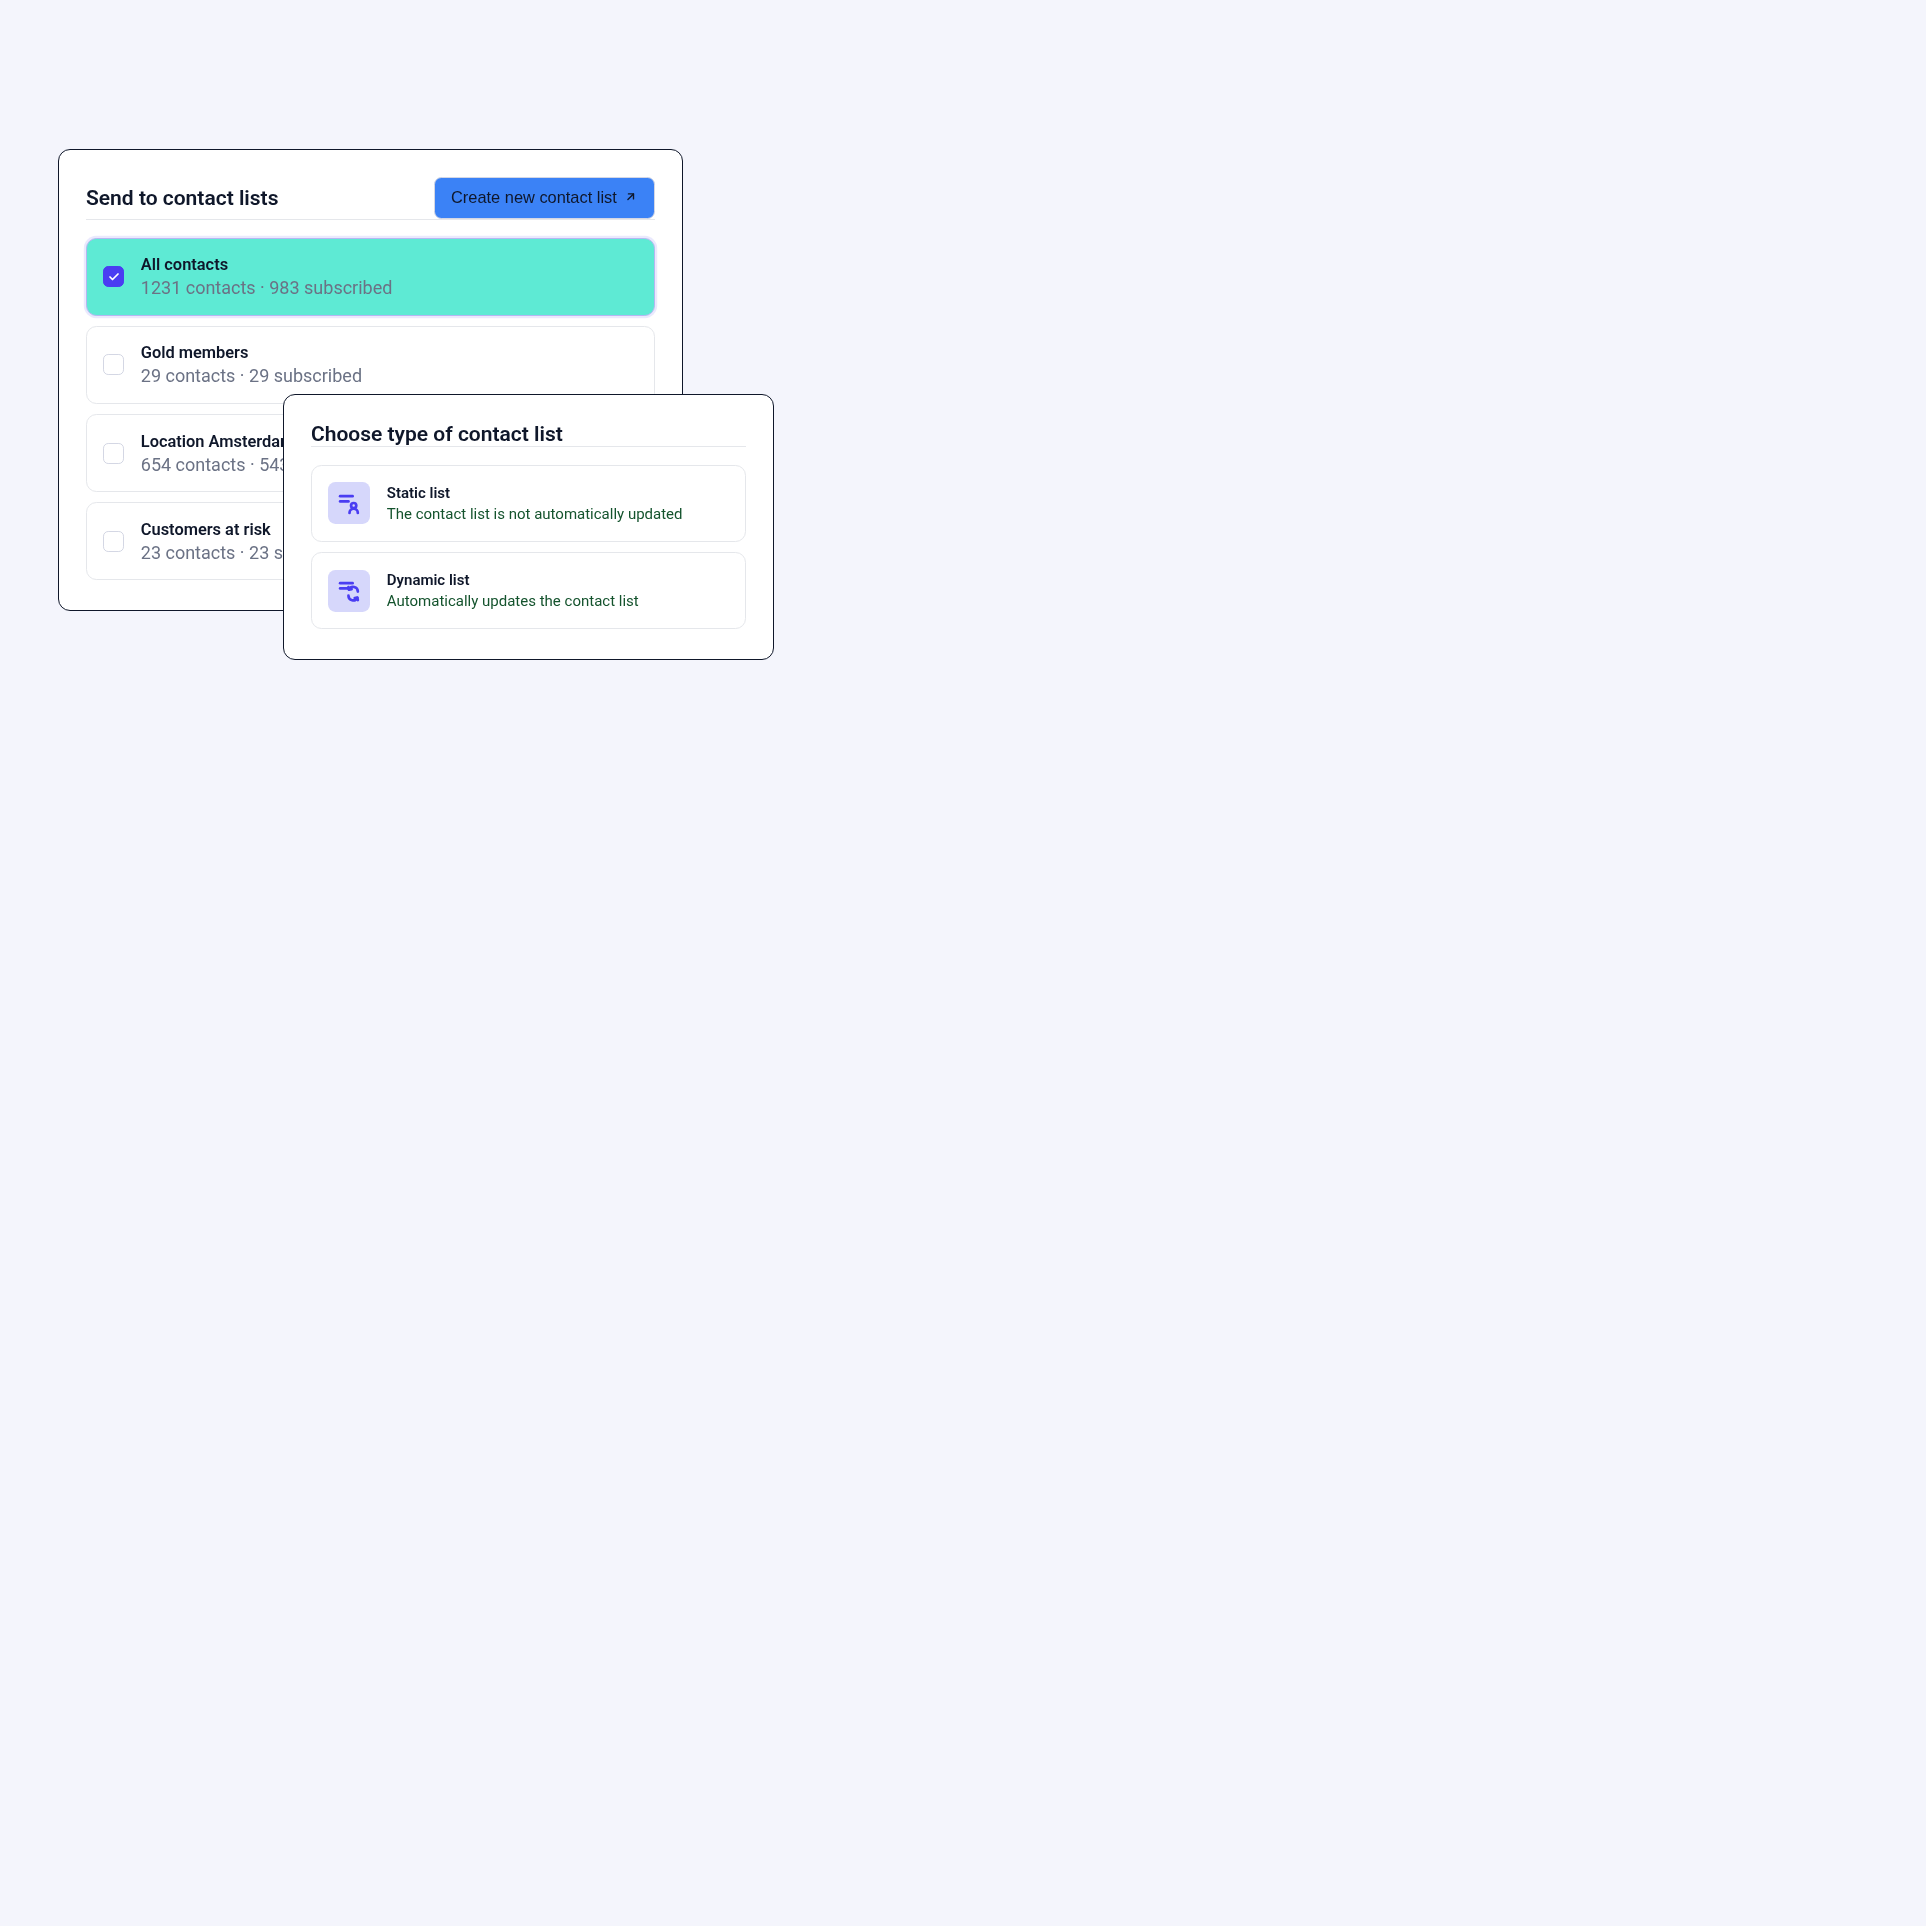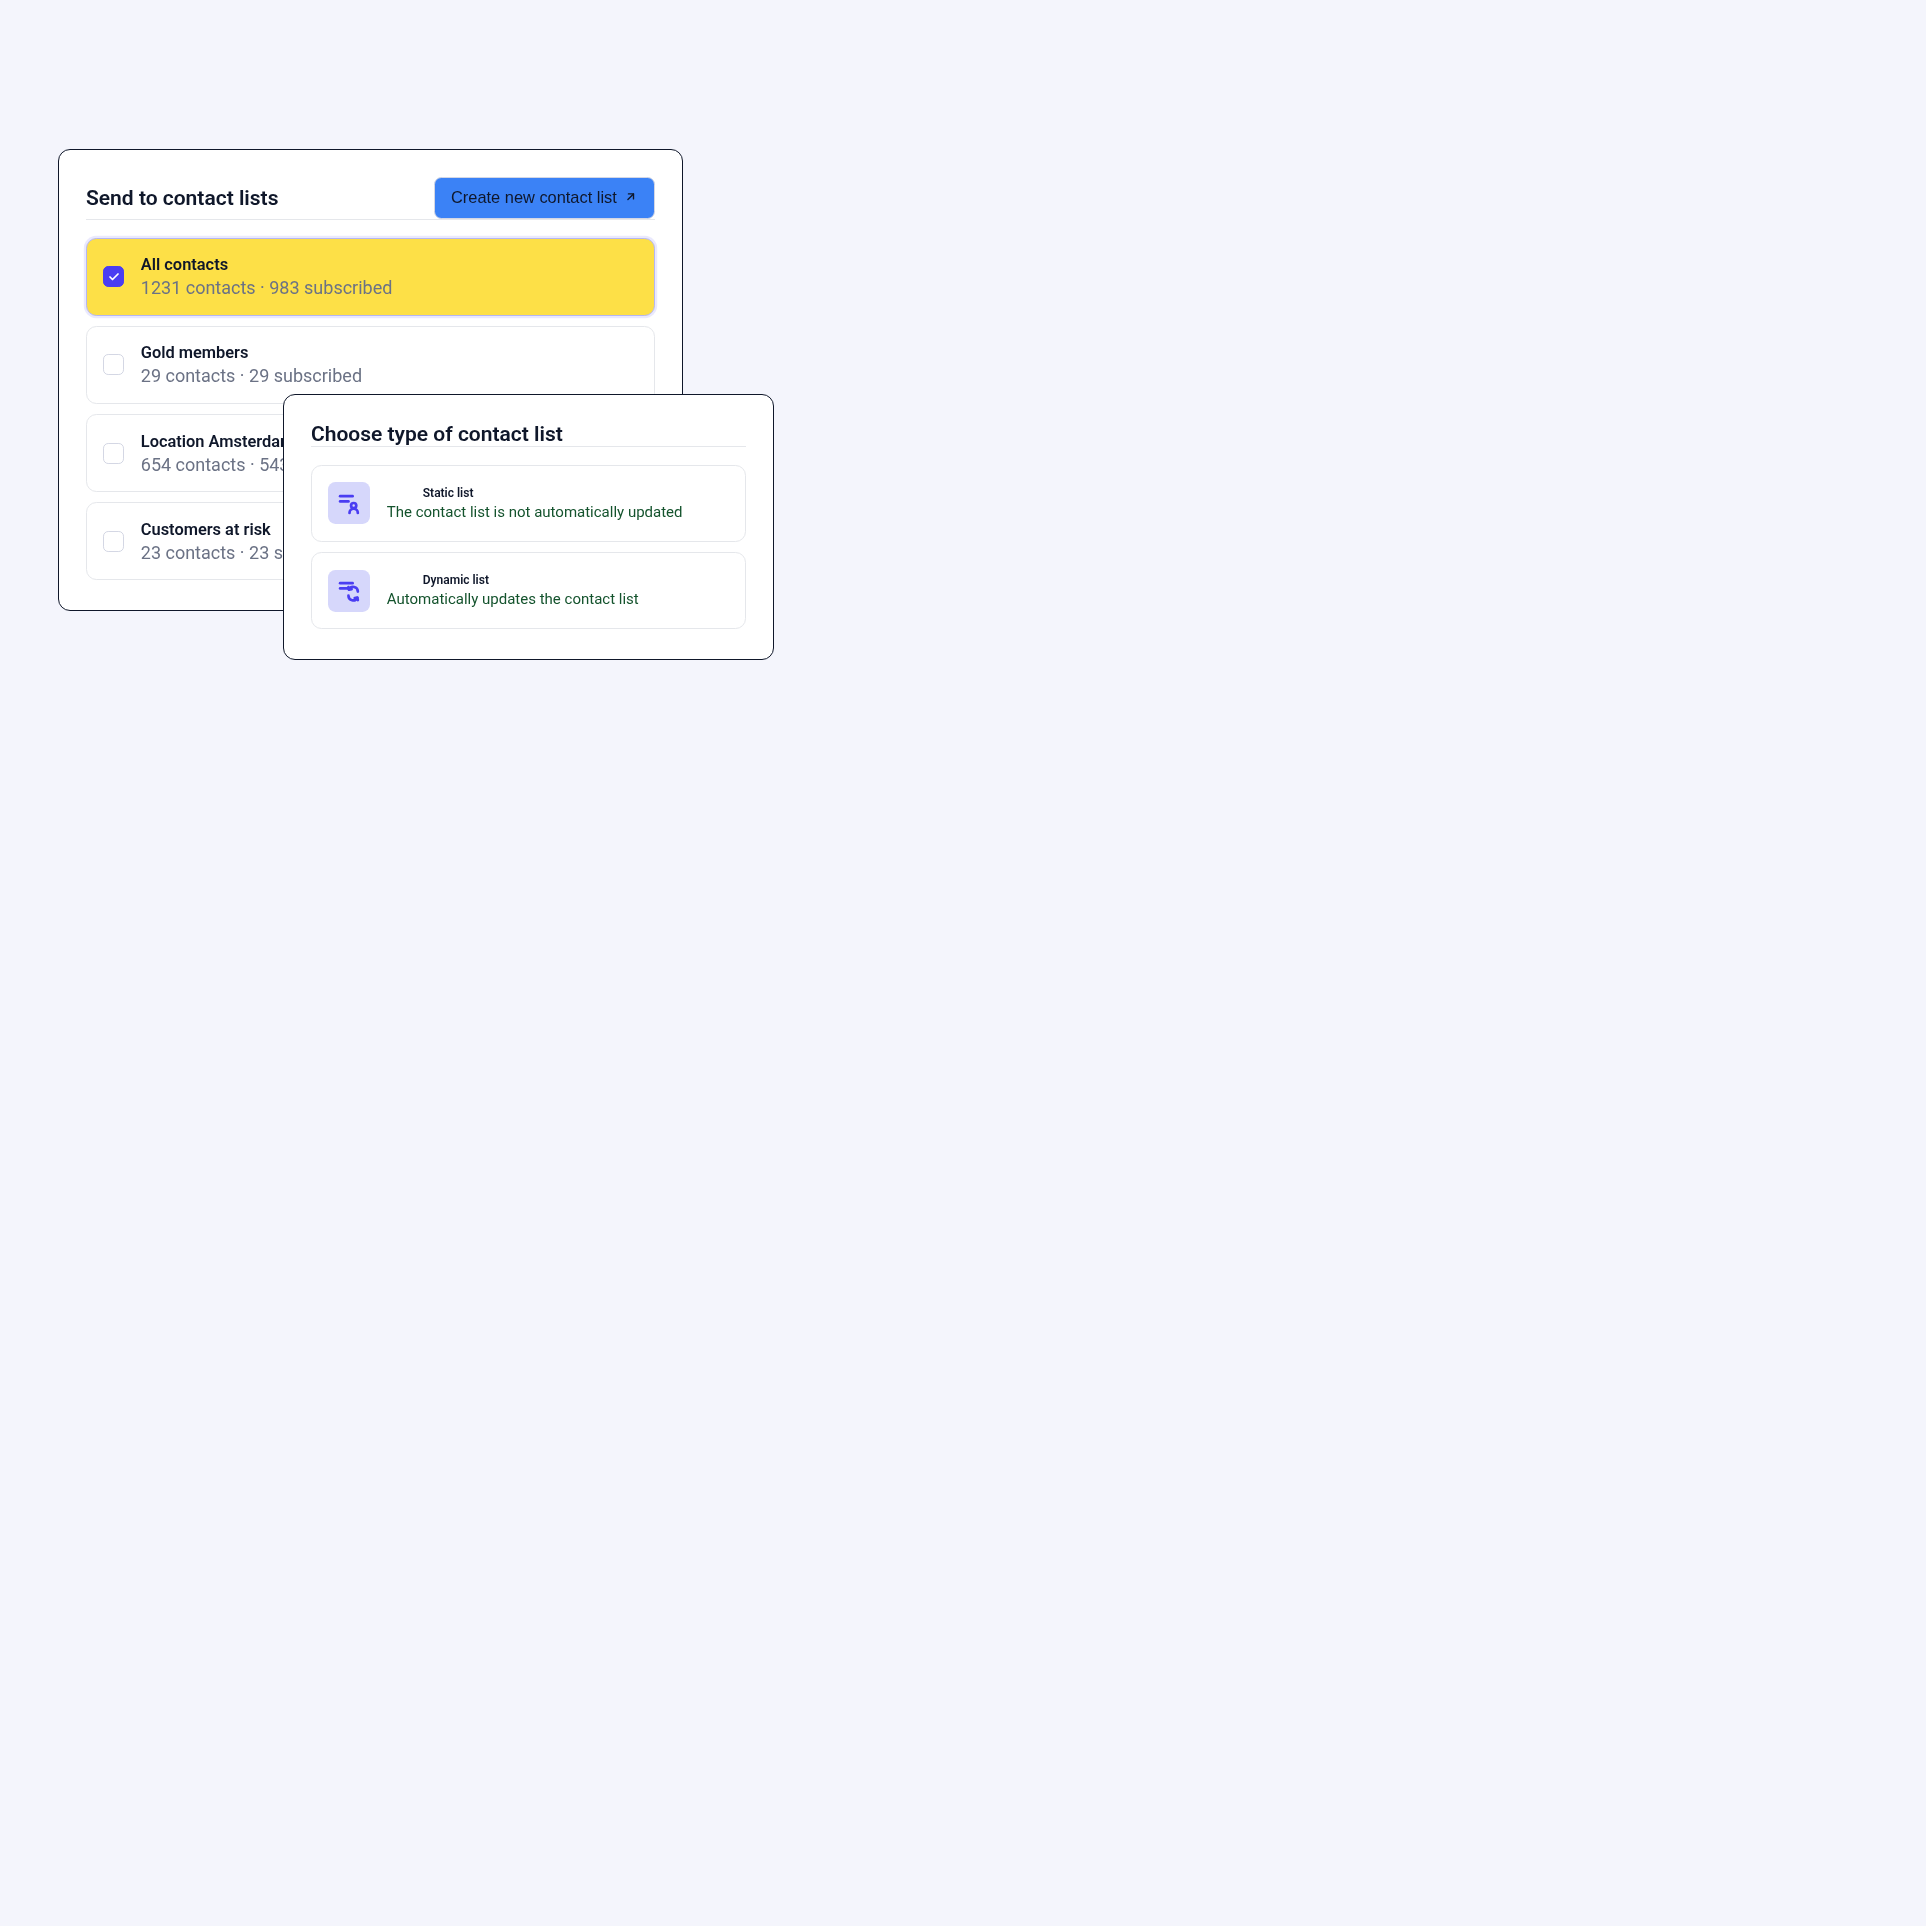--- a/index.html
+++ b/index.html
@@ -59,21 +59,21 @@
     display: flex;
     align-items: center;
     gap: 16.4px;
     border: 0.7px solid #e5e7eb;
     border-radius: 10.4px;
     padding: 16.4px 16.4px;
     background: #fff;
     cursor: pointer;
   }
   .list-item.selected {
-    background: #fde047;
+    background: #5eead4;
     border: 0.7px solid #b5b7f2;
     box-shadow: 0 0 0 2.2px rgba(84,76,242,0.12);
   }
   .checkbox {
     width: 21px;
     height: 21px;
     border-radius: 5.2px;
     border: 1.5px solid #d4d7e4;
     background: #fff;
     display: flex;
@@ -102,21 +102,21 @@
     width: 42px;
     height: 42px;
     border-radius: 7.4px;
     background: #d6d7fb;
     display: flex;
     align-items: center;
     justify-content: center;
     flex-shrink: 0;
   }
   .type-text { display: flex; flex-direction: column; gap: 3px; }
-  .type-title { font-size: 12px; font-weight: 600; color: #0f172a; margin-left: 36px; }
+  .type-title { font-size: 15px; font-weight: 600; color: #0f172a; }
   .type-desc { font-size: 15px; color: #14532d; }
 </style>
 </head>
 <body>
 
 <div class="panel contacts">
   <div class="panel-head">
     <div class="panel-title">Send to contact lists</div>
     <button class="create-btn">
       <span>Create new contact list</span>

